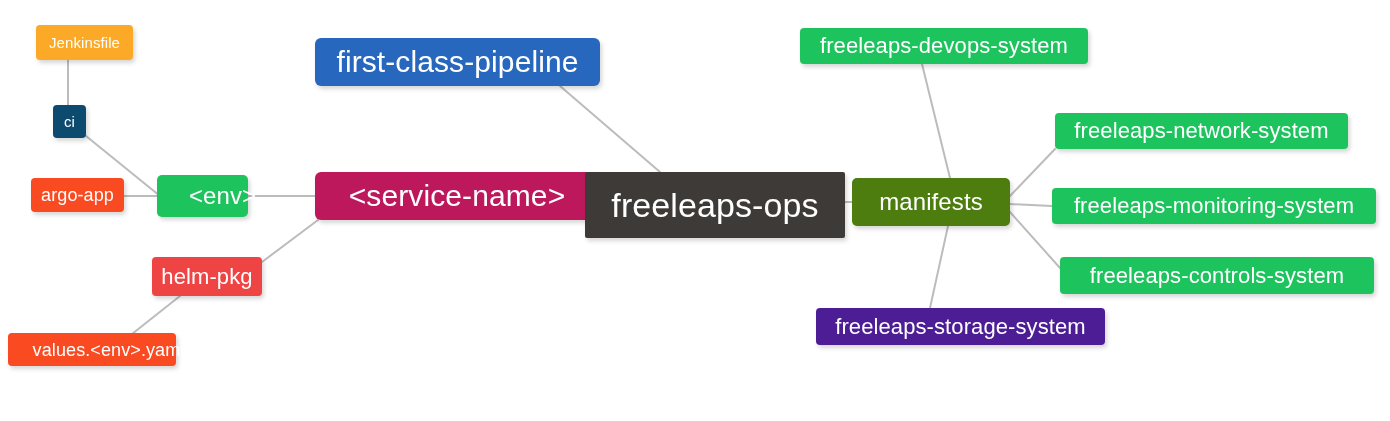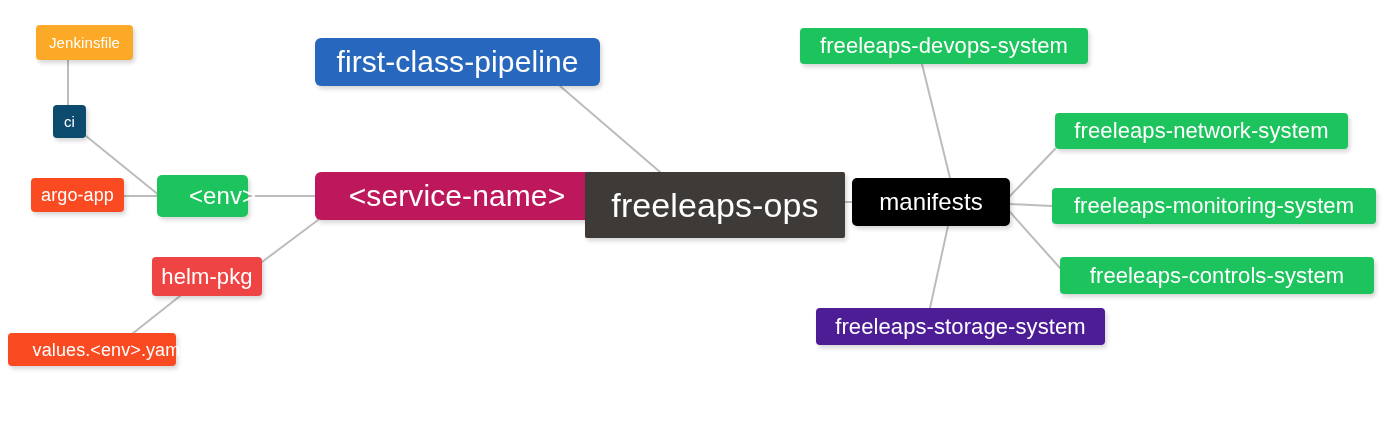--- a/index.html
+++ b/index.html
@@ -94,21 +94,21 @@
       </div>
       <div class="node tier-major" style="left: 315px; top: 38px; width: 285px; height: 48px; background: rgb(39, 103, 189);">
         <span class="node-label">first-class-pipeline</span>
       </div>
       <div class="node tier-major" style="left: 315px; top: 172px; width: 284px; height: 48px; background: #be185d;">
         <span class="node-label">&lt;service-name&gt;</span>
       </div>
       <div class="node tier-root" style="left: 585px; top: 172px; width: 260px; height: 66px; background: rgb(62, 58, 55);">
         <span class="node-label">freeleaps-ops</span>
       </div>
-      <div class="node tier-mid" style="left: 852px; top: 178px; width: 158px; height: 48px; background: #000000;">
+      <div class="node tier-mid" style="left: 852px; top: 178px; width: 158px; height: 48px; background: #4d7c0f;">
         <span class="node-label">manifests</span>
       </div>
       <div class="node tier-leaf" style="left: 800px; top: 28px; width: 288px; height: 36px; background: rgb(29, 196, 94);">
         <span class="node-label">freeleaps-devops-system</span>
       </div>
       <div class="node tier-leaf" style="left: 1055px; top: 113px; width: 293px; height: 36px; background: rgb(29, 196, 94);">
         <span class="node-label">freeleaps-network-system</span>
       </div>
       <div class="node tier-leaf" style="left: 1052px; top: 188px; width: 324px; height: 36px; background: rgb(29, 196, 94);">
         <span class="node-label">freeleaps-monitoring-system</span>

